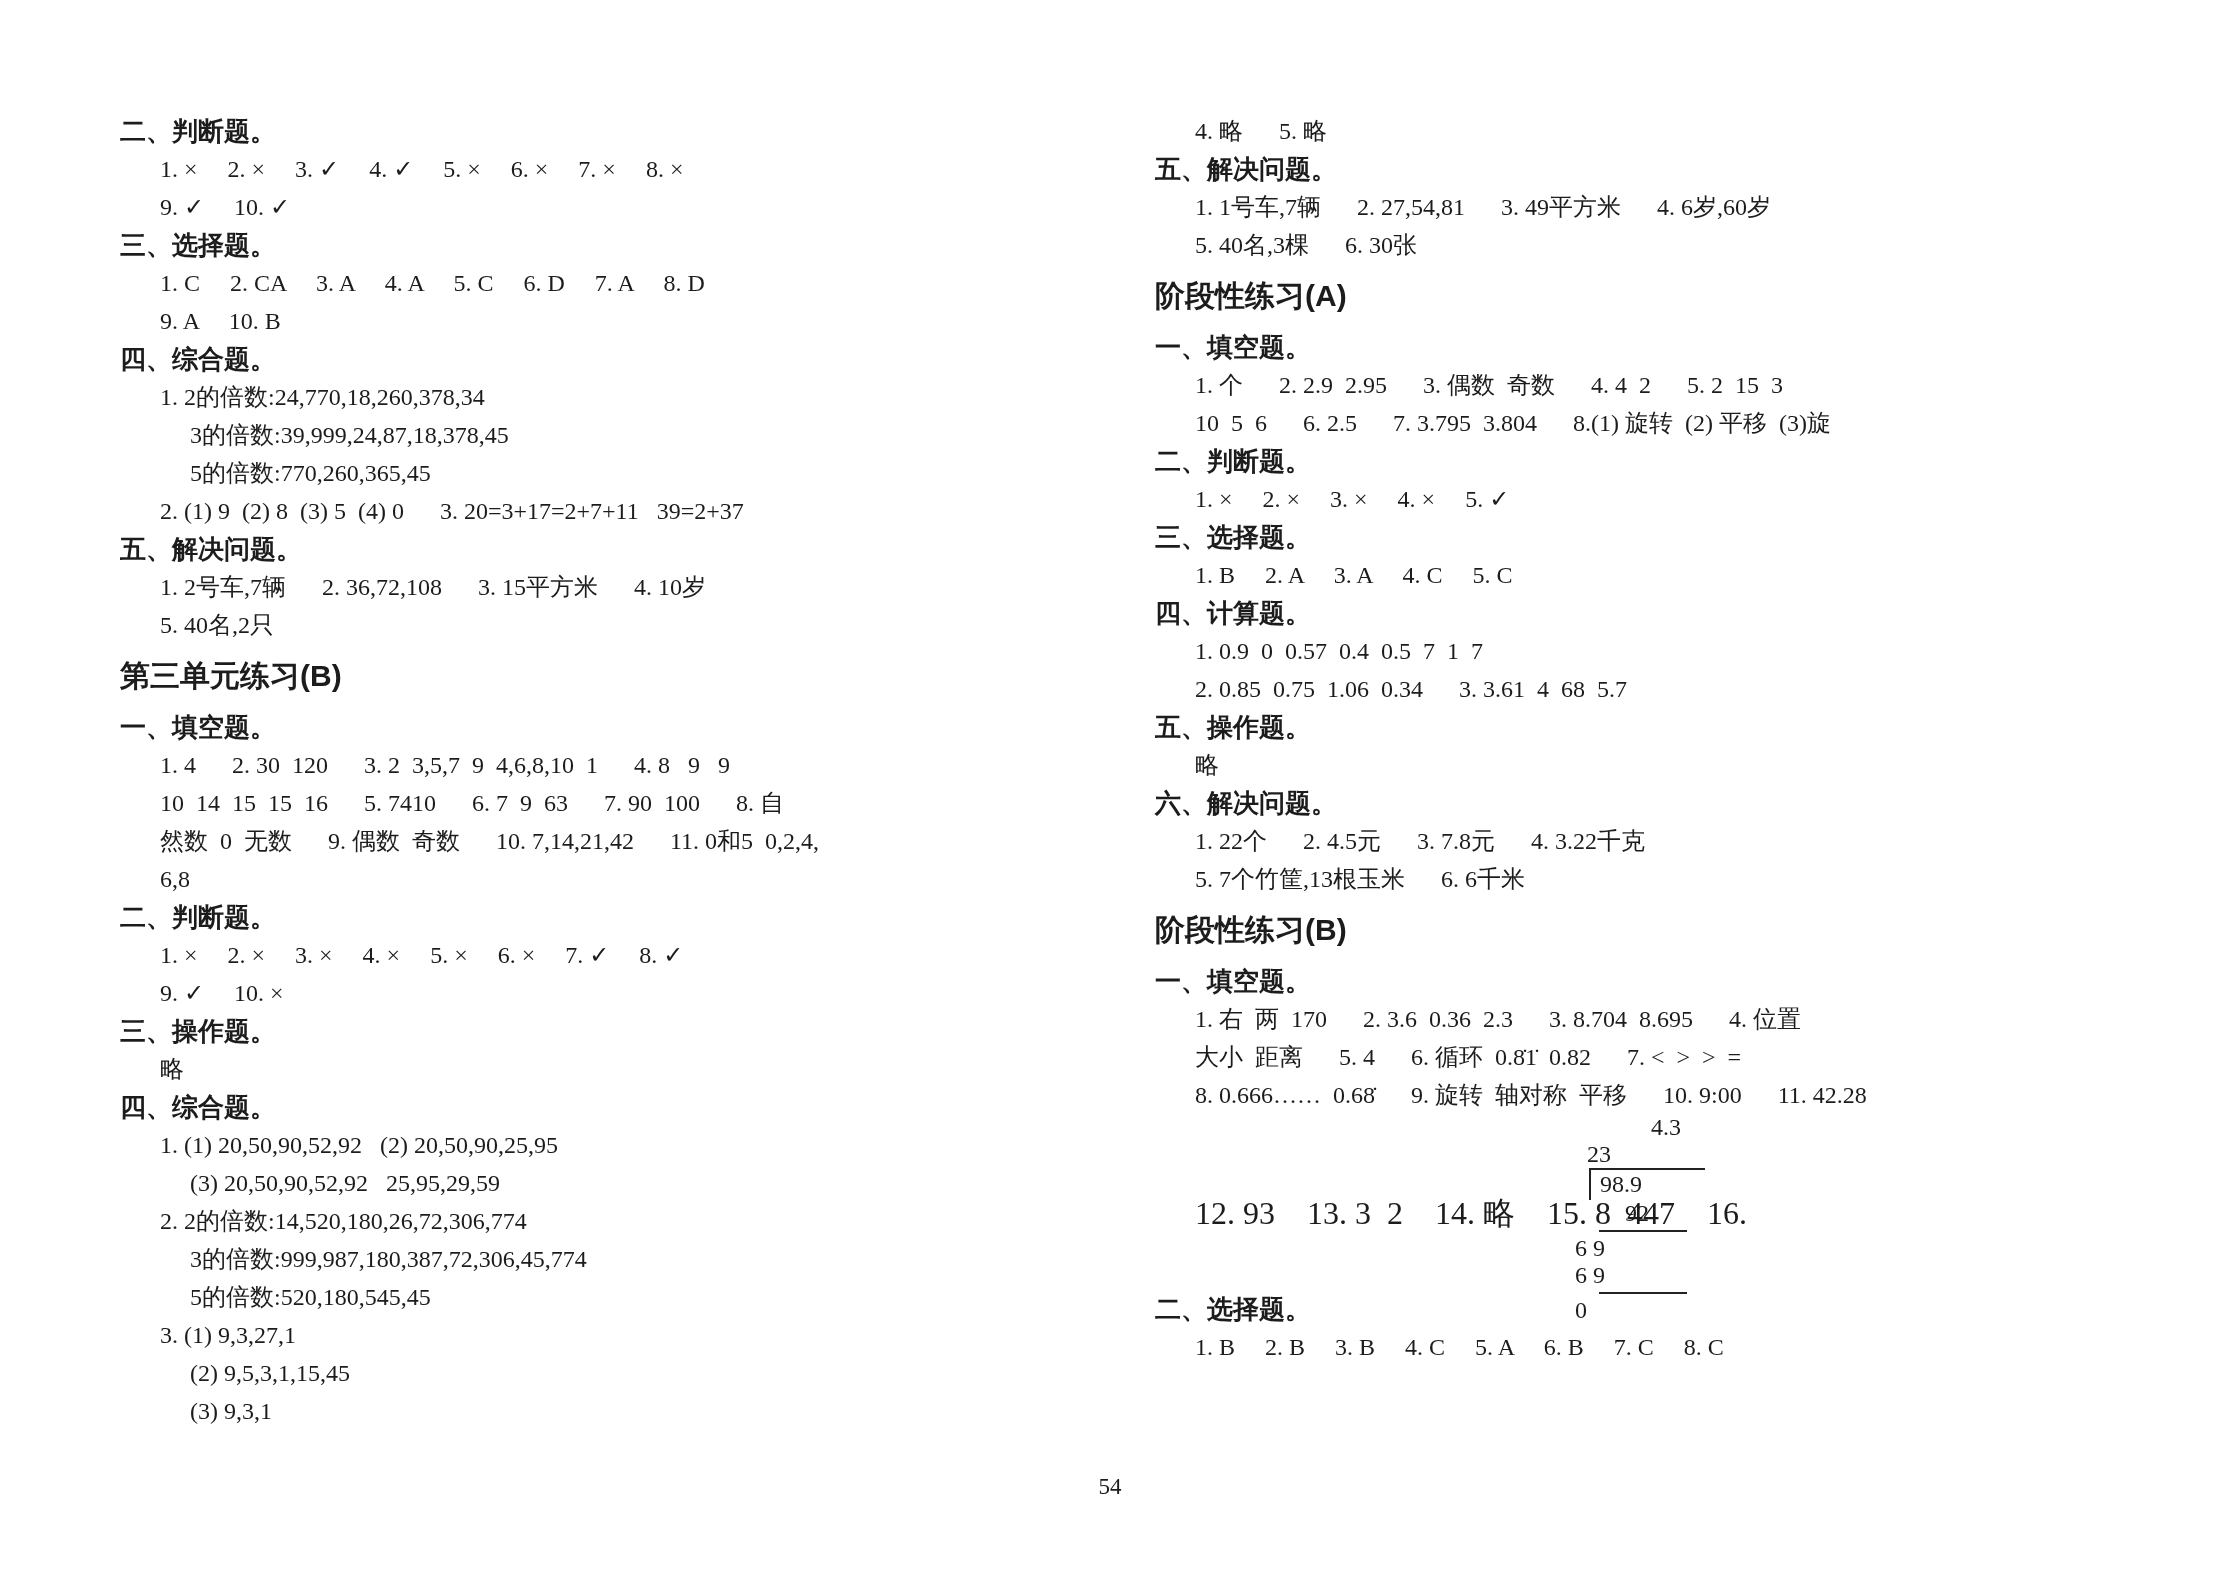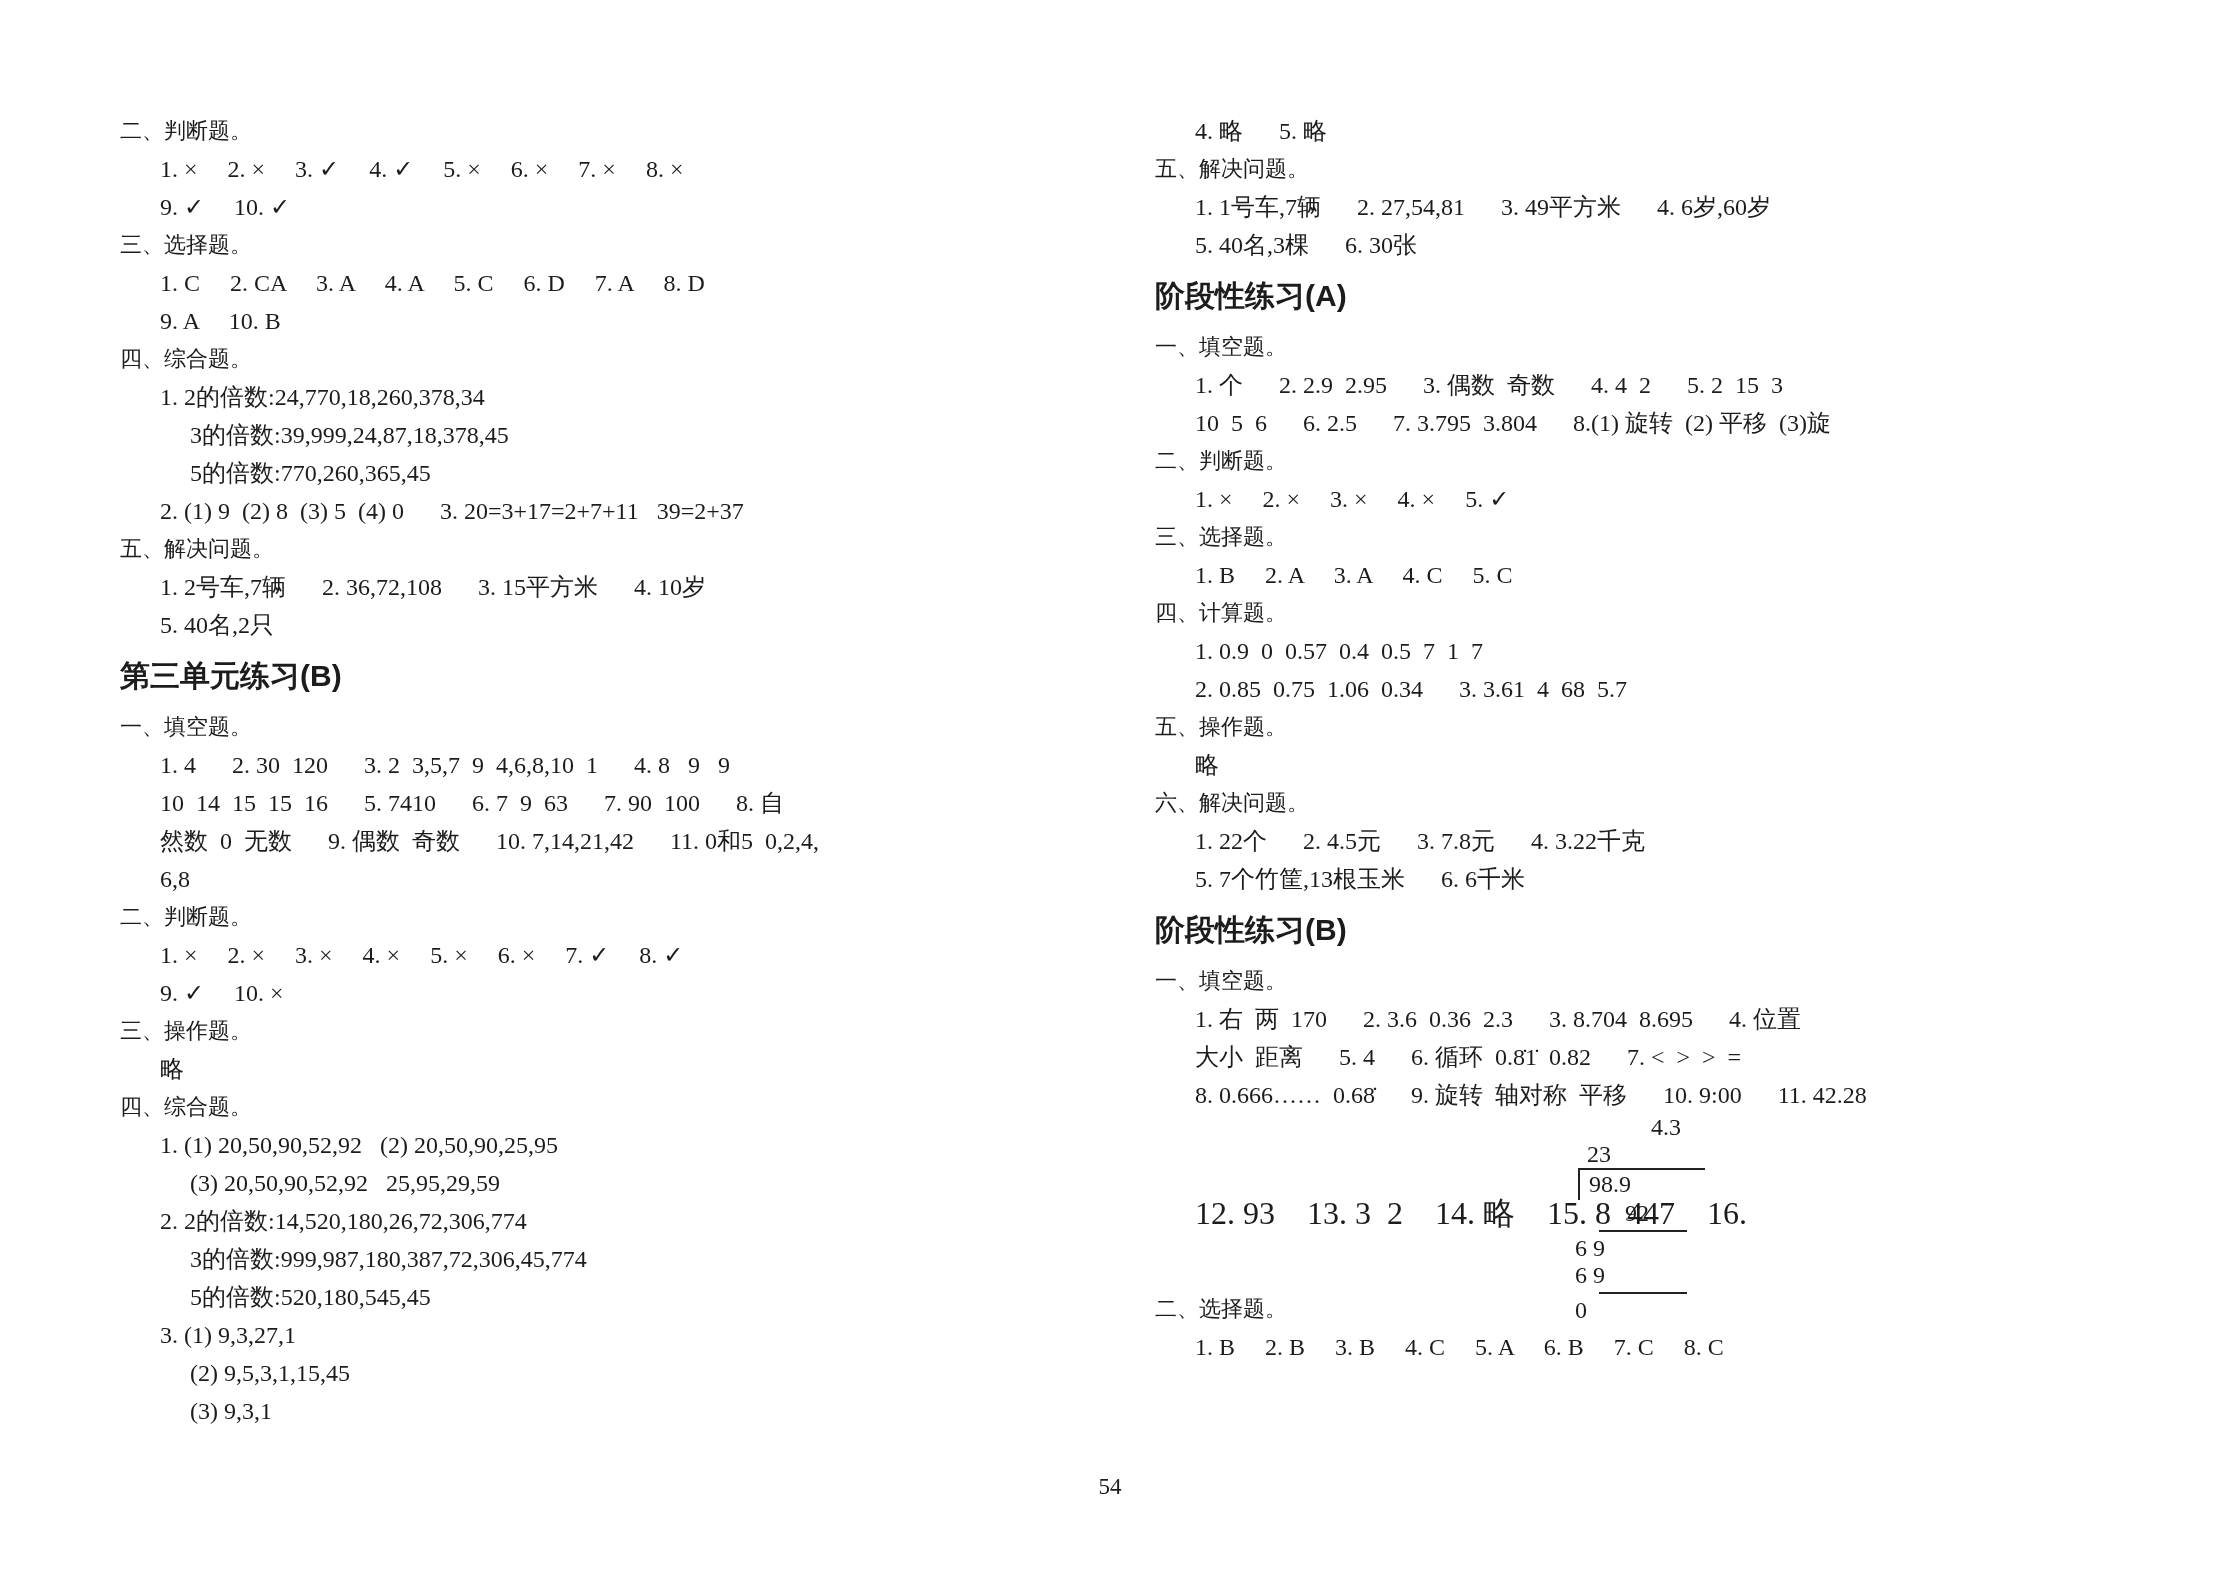--- a/index.html
+++ b/index.html
@@ -8,42 +8,42 @@
     background:#ffffff;color:#1c1c1c;
     font-family:"Liberation Serif","DejaVu Serif",serif;
     overflow:hidden;
   }
   .page{position:absolute;inset:0;background:#ffffff;}
   .col{position:absolute;top:112px;}
   .col-left{left:120px;width:945px;}
   .col-right{left:1155px;width:960px;}
   .heading{
     font-family:"Liberation Sans","DejaVu Sans",sans-serif;
-    font-weight:normal;font-size:22px;line-height:38px;white-space:pre-wrap;
+    font-weight:bold;font-size:26px;line-height:38px;white-space:pre-wrap;
   }
   .line{font-size:24px;line-height:38px;padding-left:40px;white-space:pre-wrap;}
   .cont{padding-left:70px;}
   .unit-heading{
     font-family:"Liberation Sans","DejaVu Sans",sans-serif;
     font-weight:bold;font-size:30px;line-height:40px;
     text-align:left;margin:12px 0;white-space:pre;
   }
   
   .divline{position:relative;height:176px;}
   .divline-text{
     position:absolute;left:40px;top:80px;
     font-size:32px;line-height:38px;white-space:pre;
   }
   .ld{position:absolute;left:420px;top:0;font-size:24px;line-height:27px;width:130px;}
   .ld-q{width:106px;text-align:right;padding-right:6px;white-space:pre;}
   .ld-row{display:flex;align-items:stretch;flex-direction:column;}
   .ld-divisor{width:36px;text-align:right;white-space:pre;}
   .ld-dividend{
     border-left:2px solid #222;border-top:2px solid #222;
-    padding:1px 5px 2px 9px;margin-left:3px;white-space:pre;
+    padding:1px 5px 2px 9px;margin-left:14px;white-space:pre;
   }
   .ld-s92{padding-left:50px;white-space:pre;}
   .ld-rule{border-top:2px solid #222;width:88px;margin:3px 0 3px 24px;height:0;}
   .ld-st{width:106px;text-align:left;padding-right:6px;white-space:pre;font-family:Liberation Serif, serif;}
   .pageno{
     position:absolute;left:0;right:0;top:1474px;text-align:center;
     font-size:23px;color:#1c1c1c;
   }
 </style>
 </head>

